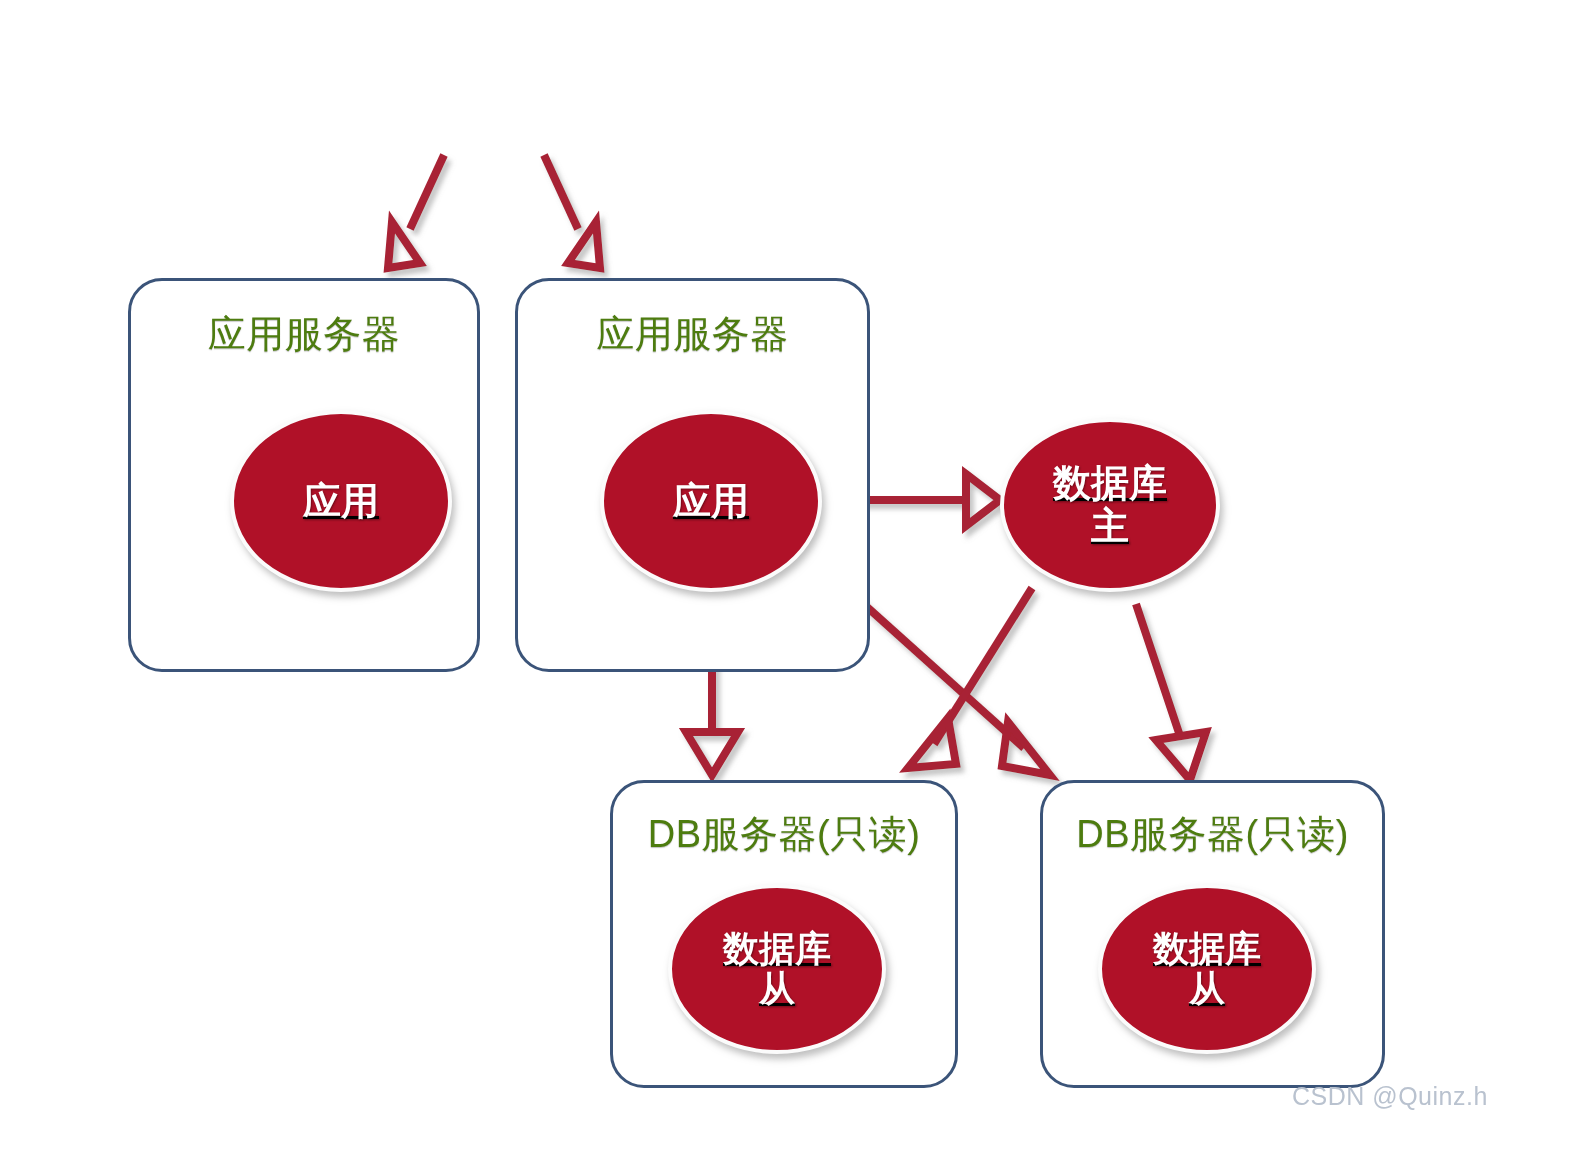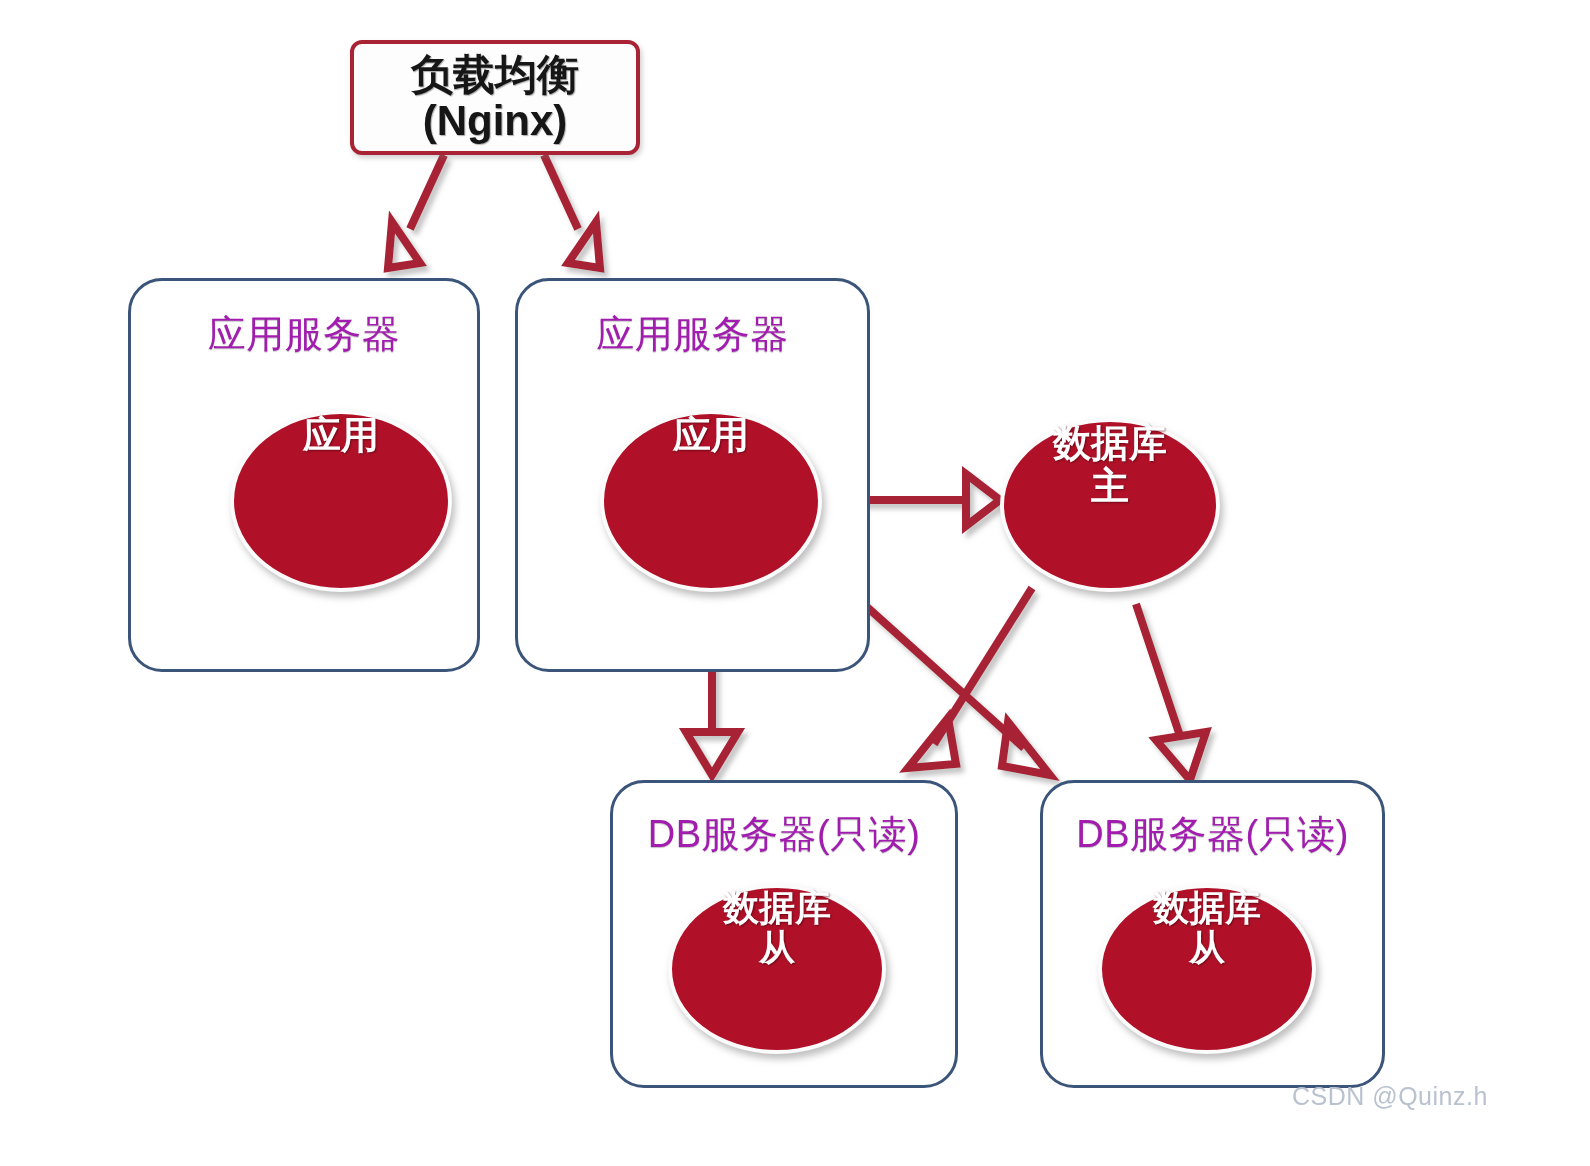--- a/index.html
+++ b/index.html
@@ -23,21 +23,21 @@
     box-sizing: border-box;
     border: 3px solid #3b5479;
     border-radius: 34px;
     background: #ffffff;
   }
   .node-box .box-title {
     position: absolute;
     left: 0;
     right: 0;
     text-align: center;
-    color: #a21caf;
+    color: #4d7c0f;
     font-size: 38px;
     font-weight: 400;
     letter-spacing: 0.5px;
     white-space: nowrap;
     text-shadow: 0px 1px 1px rgba(140,140,140,0.55);
   }
   
   .lb-box {
     position: absolute;
     box-sizing: border-box;
@@ -61,21 +61,23 @@
   
   .ellipse {
     position: absolute;
     border-radius: 50%;
     background: #b01128;
     border: 4px solid #fbfbfb;
     box-shadow: 3px 5px 7px rgba(130,130,130,0.5);
     display: flex;
     flex-direction: column;
     align-items: center;
+    justify-content: center;
     box-sizing: border-box;
+    text-decoration: underline;
   }
   .ellipse span {
     color: #ffffff;
     font-size: 38px;
     font-weight: bold;
     line-height: 1.12;
     white-space: nowrap;
     text-shadow: 1px 1px 2px rgba(60,0,10,0.55);
   }
   .ellipse.small span { font-size: 36px; }
@@ -142,24 +144,20 @@
       </g>
 
       <g>
         <line x1="1136" y1="604" x2="1180" y2="736"></line>
         <path d="M 1156 740 L 1206 732 L 1190 780 Z" stroke-width="8" stroke-linejoin="miter"></path>
       </g>
 
     </g>
   </svg>
 
-  <div class="lb-box" style="left:350px; top:40px; width:290px; height:115px;">
-    <div class="lb-line">负载均衡</div>
-    <div class="lb-line">(Nginx)</div>
-  </div>
 
   <div class="node-box" style="left:128px; top:278px; width:352px; height:394px;">
     <div class="box-title" style="top:28px;">应用服务器</div>
   </div>
   <div class="ellipse" style="left:230px; top:410px; width:222px; height:182px;">
     <span>应用</span>
   </div>
 
   <div class="node-box" style="left:515px; top:278px; width:355px; height:394px;">
     <div class="box-title" style="top:28px;">应用服务器</div>

